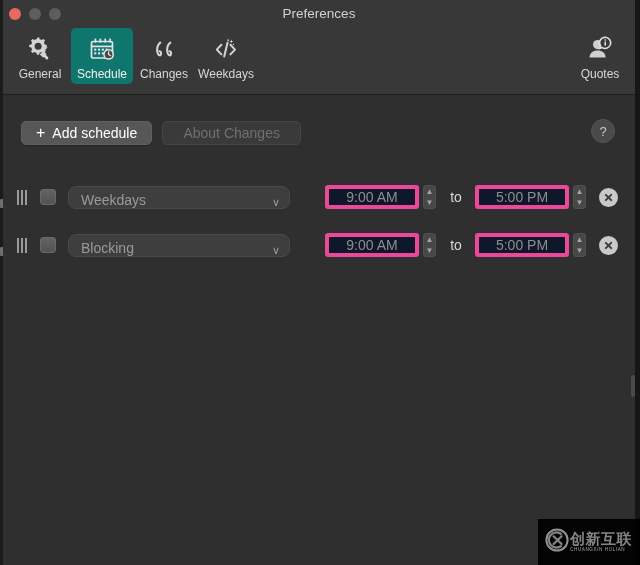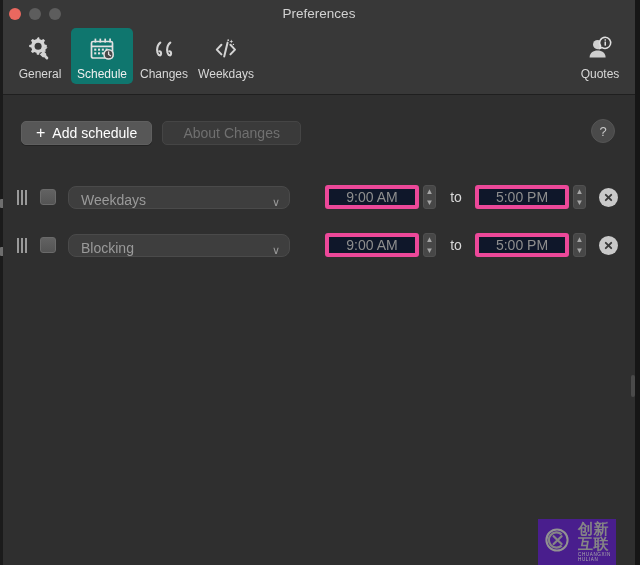--- a/index.html
+++ b/index.html
@@ -303,25 +303,25 @@
     right: 0; top: 280px;
     width: 4px; height: 22px;
     background: #4a4a4a;
     border-radius: 2px;
   }
 
   
   .watermark {
     position: absolute;
     left: 538px; top: 519px;
-    width: 78px; height: 46px;
-    background: #4c1d95;
-    display: flex;
-    align-items: center;
-    gap: 8px;
+    width: 102px; height: 46px;
+    background: #000000;
+    display: flex;
+    align-items: center;
+    gap: 0;
     padding-left: 6px;
     box-sizing: border-box;
     opacity: .93;
   }
   .wm-logo { flex: 0 0 auto; }
   .wm-text { display: flex; flex-direction: column; line-height: 1; }
   .wm-cn {
     font-size: 15px;
     color: #8c8c8c;
     font-weight: bold;

